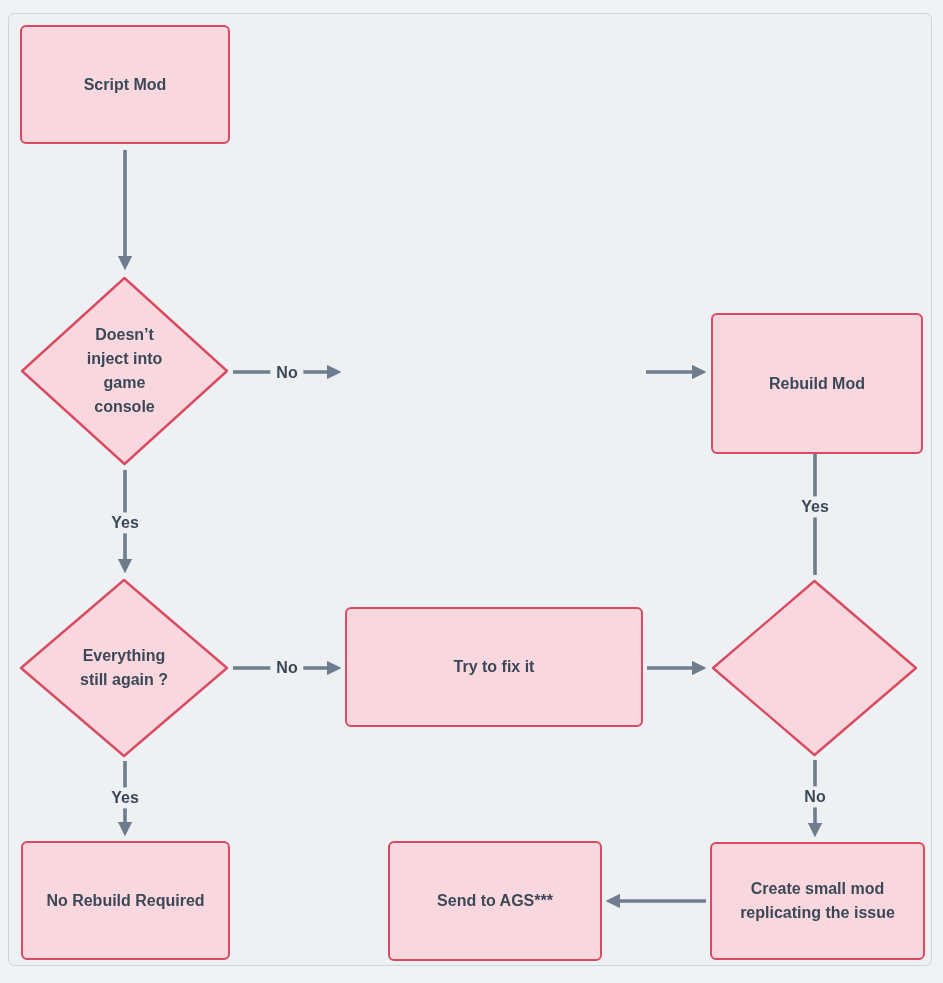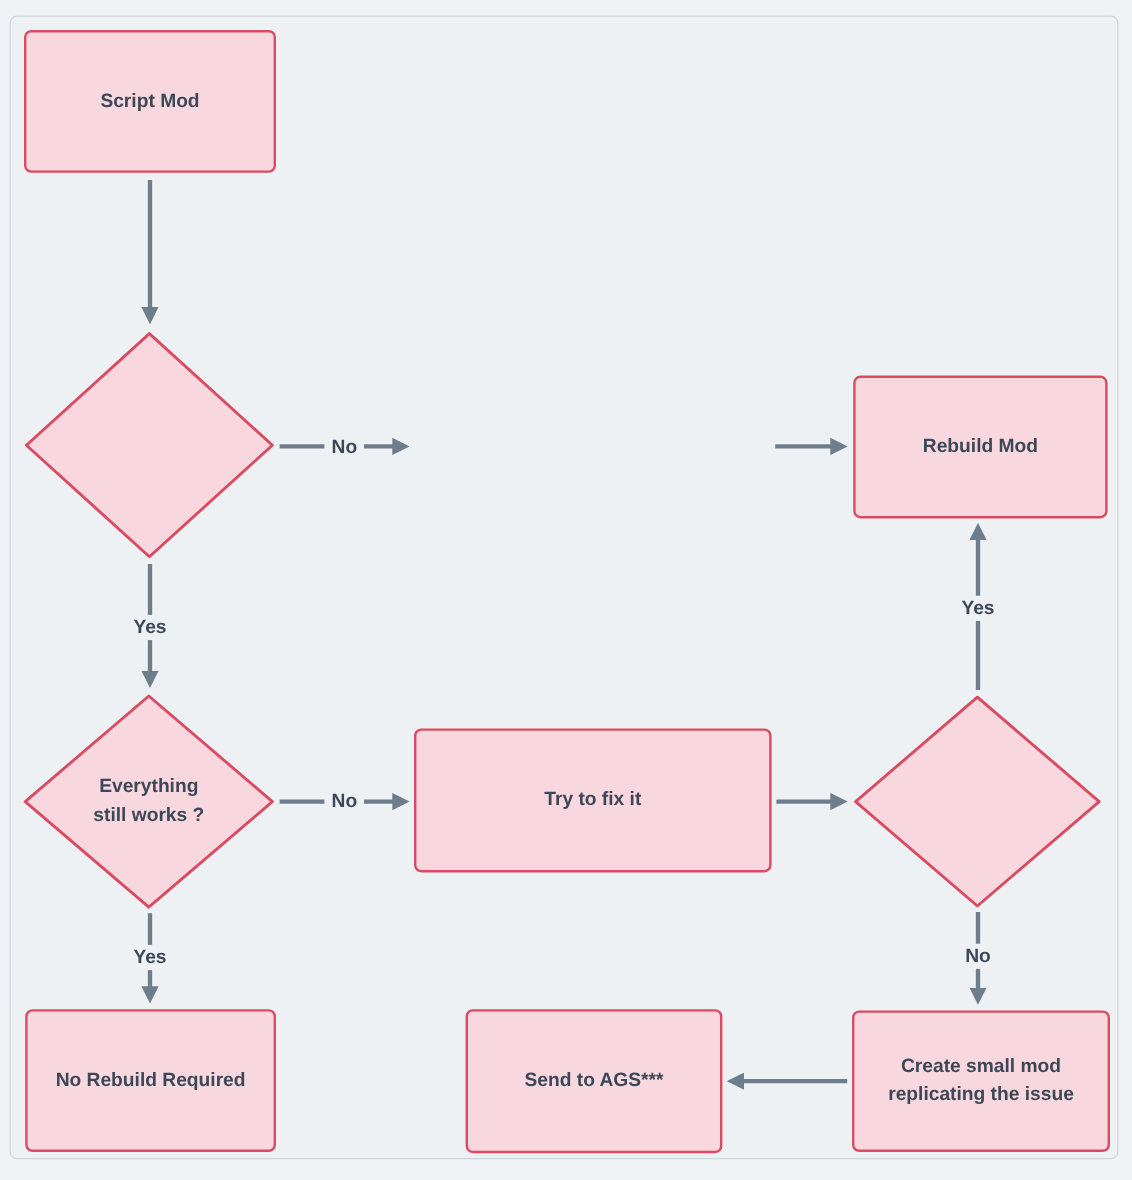--- a/index.html
+++ b/index.html
@@ -73,21 +73,21 @@
     font-size: 16px;
     font-weight: 600;
     padding: 1px 6px;
     line-height: 1.2;
     z-index: 2;
     text-align: center;
   }
   
   #n-script    { left: 20px;  top: 25px;  width: 210px; height: 119px; }
   #n-use       { left: 344px; top: 313px; width: 298px; height: 119px; }
-  #n-rebuild   { left: 711px; top: 313px; width: 212px; height: 119px; }
+  #n-rebuild   { left: 711px; top: 313px; width: 212px; height: 141px; }
   #n-tryfix    { left: 345px; top: 607px; width: 298px; height: 120px; }
   #n-noaction  { left: 21px;  top: 841px; width: 209px; height: 119px; }
   #n-sendags   { left: 388px; top: 841px; width: 214px; height: 120px; }
   #n-createmod { left: 710px; top: 842px; width: 215px; height: 118px; }
   
   #n-inject    { left: 20px;  top: 276px; width: 209px; height: 190px; }
   #n-works     { left: 19px;  top: 578px; width: 210px; height: 180px; }
   #n-again     { left: 711px; top: 579px; width: 207px; height: 178px; }
 </style>
 </head>
@@ -127,28 +127,32 @@
 
   <div id="n-createmod" class="node rect-node">Create small mod
 replicating the issue</div>
 
   <div id="n-sendags" class="node rect-node">Send to AGS***</div>
 
   <div id="n-inject" class="node diamond-node">
     <svg width="209" height="190" viewBox="0 0 209 190">
       <polygon points="104.5,2 207,95 104.5,188 2,95" fill="#f8d8de" stroke="#da4a60" stroke-width="2.4" stroke-linejoin="round"></polygon>
     </svg>
+    <div class="label">Doesn’t
+inject into
+game
+console</div>
   </div>
 
   <div id="n-works" class="node diamond-node">
     <svg width="210" height="180" viewBox="0 0 210 180">
       <polygon points="105,2 208,90 105,178 2,90" fill="#f8d8de" stroke="#da4a60" stroke-width="2.4" stroke-linejoin="round"></polygon>
     </svg>
     <div class="label">Everything
-still works ?</div>
+still again ?</div>
   </div>
 
   <div id="n-again" class="node diamond-node">
     <svg width="207" height="178" viewBox="0 0 207 178">
       <polygon points="103.5,2 205,89 103.5,176 2,89" fill="#f8d8de" stroke="#da4a60" stroke-width="2.4" stroke-linejoin="round"></polygon>
     </svg>
   </div>
 
   <div class="edge-label" style="left:287px; top:373px;">No</div>
   <div class="edge-label" style="left:125px; top:523px;">Yes</div>

